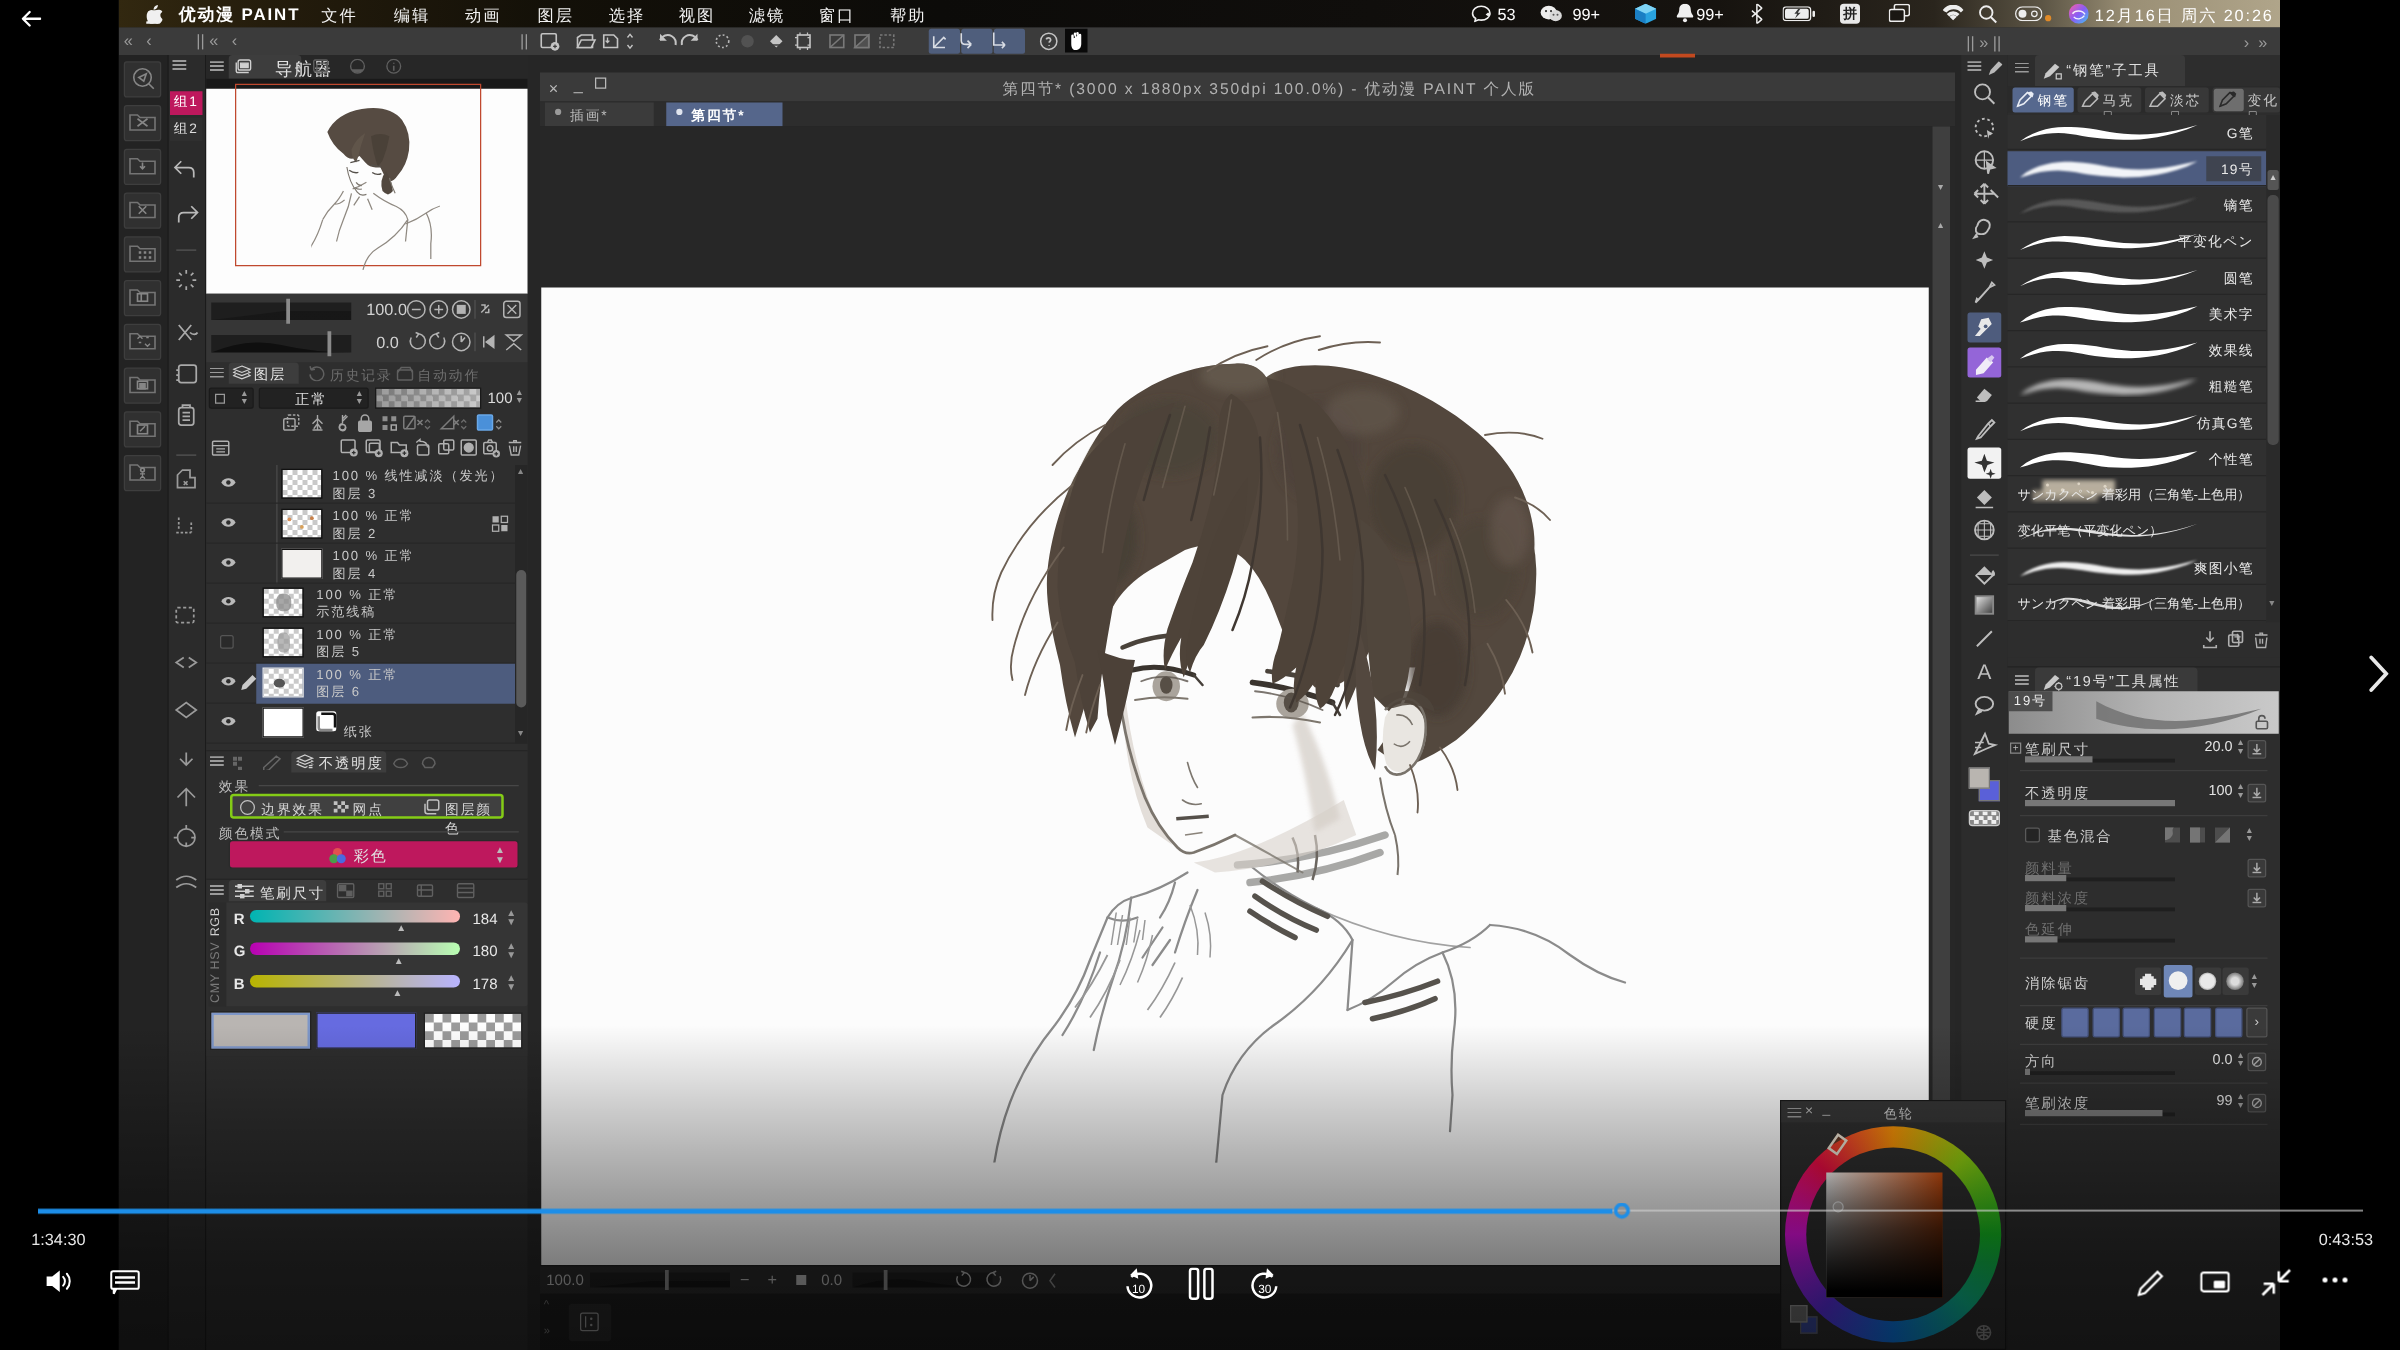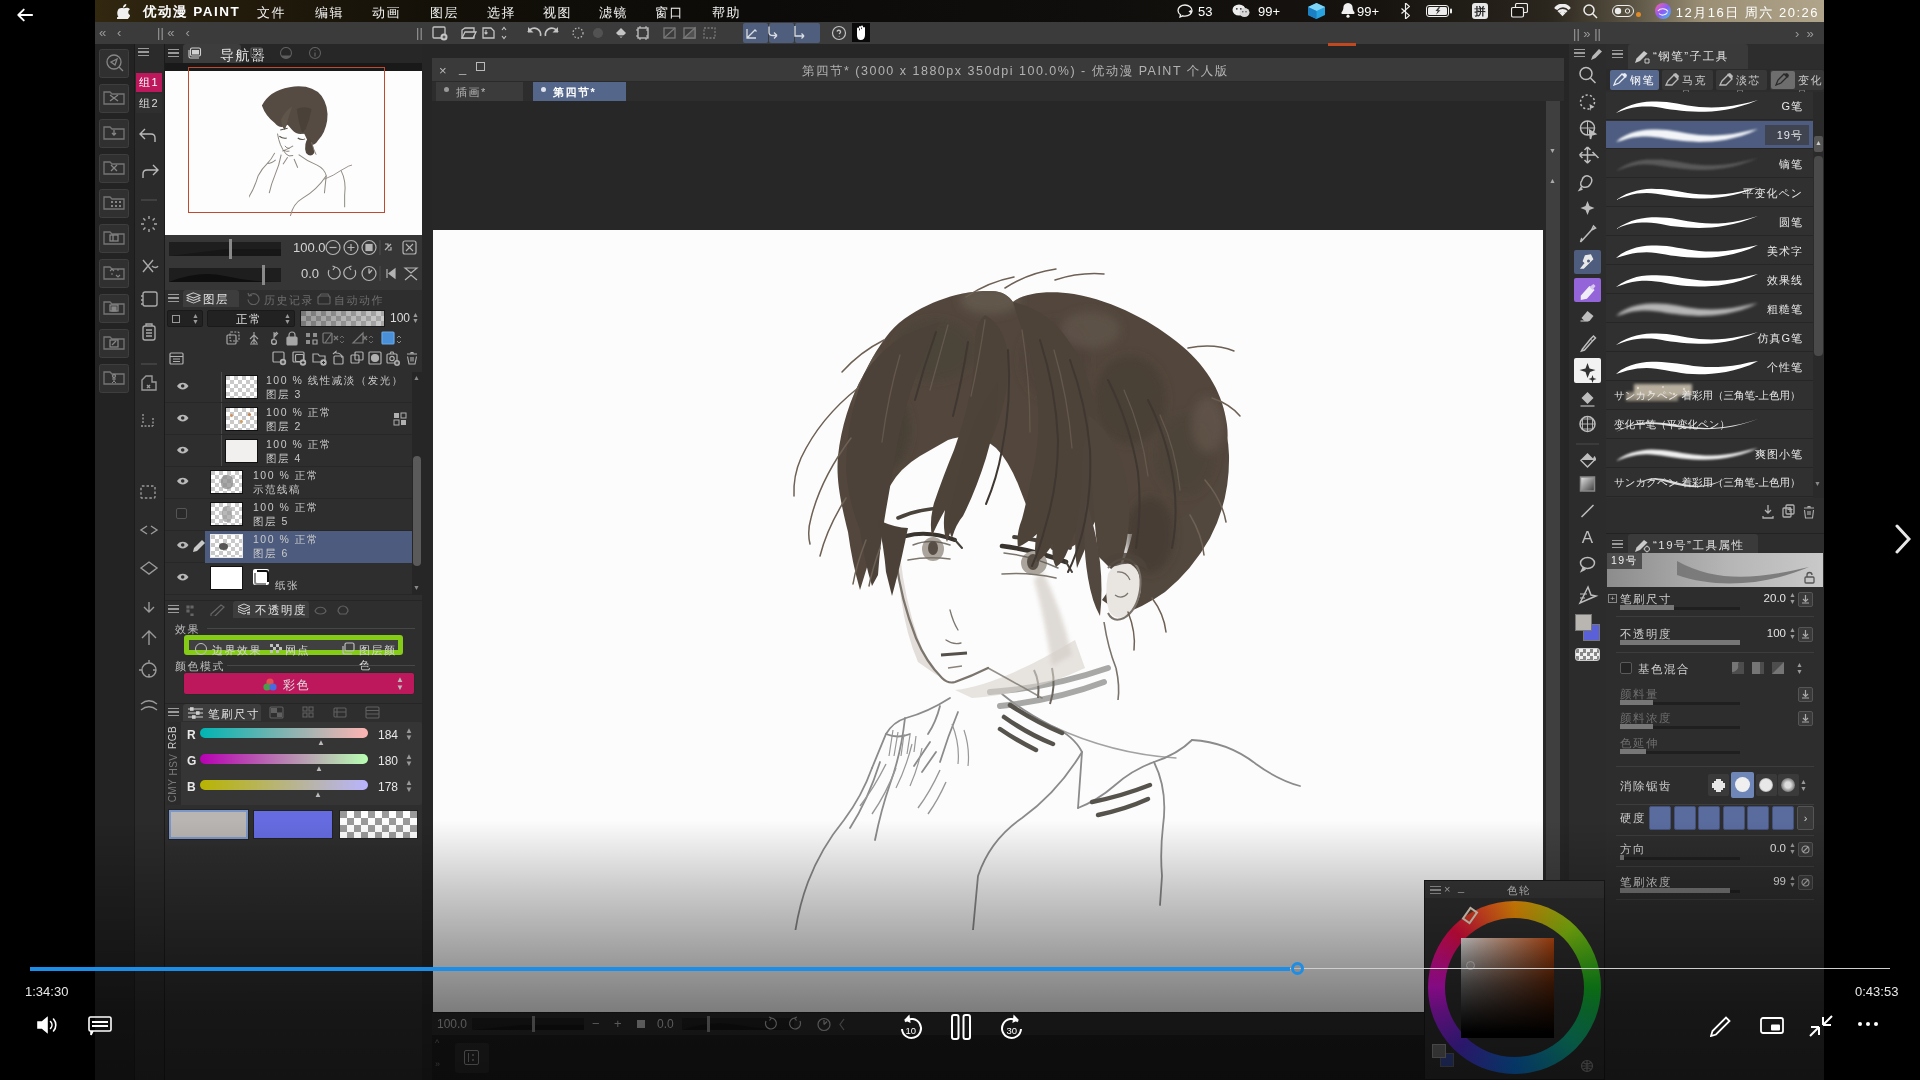--- a/index.html
+++ b/index.html
@@ -574,21 +574,21 @@
             <path d="M10 8.5h5v4h-5z" fill="#3d3d3d" stroke="none"></path>
             <path d="M11 9.5h3m-3 1.5h3" stroke="#d0d0d0"></path>
           </svg>
         <div class="abs cjk" style="left:90px;top:2px;color:#e2e2e2;font-size:11.5px;">不透明度</div>
         <svg class="abs" style="left:148px;top:2px" width="60" height="13" viewBox="0 0 60 13" fill="none" stroke="#606060" stroke-width="1.2">
             <path d="M2 8c2-5 9-5 11 0-2 4-9 4-11 0z"></path>
             <path d="M30 3a5 5 0 015 5l-2 3h-6l-2-3a5 5 0 015-5z"></path>
           </svg>
         <div class="abs cjk" style="left:10px;top:21px;color:#bdbdbd;font-size:11px;">效果</div>
         <div class="abs" style="left:42px;top:27px;width:208px;height:1px;background:#474747;"></div>
-        <div class="abs" style="left:19px;top:34px;width:219px;height:20px;background:#404040;border:5px solid #84cc16;border-radius:3px;">
+        <div class="abs" style="left:19px;top:34px;width:219px;height:20px;background:#404040;border:2px solid #84cc16;border-radius:3px;">
           <div class="abs" style="left:6px;top:3px;width:12px;height:12px;border:1.3px solid #c0c0c0;border-radius:50%;"></div>
           <div class="abs cjk" style="left:23px;top:3px;color:#d5d5d5;font-size:11px;">边界效果</div>
           <svg class="abs" style="left:80px;top:3px" width="13" height="13" viewBox="0 0 13 13" fill="#c0c0c0">
               <rect x="1" y="1" width="3" height="3"></rect>
               <rect x="7" y="1" width="3" height="3"></rect>
               <rect x="4" y="4" width="3" height="3"></rect>
               <rect x="10" y="4" width="3" height="3"></rect>
               <rect x="1" y="7" width="3" height="3"></rect>
               <rect x="7" y="7" width="3" height="3"></rect>
             </svg>

